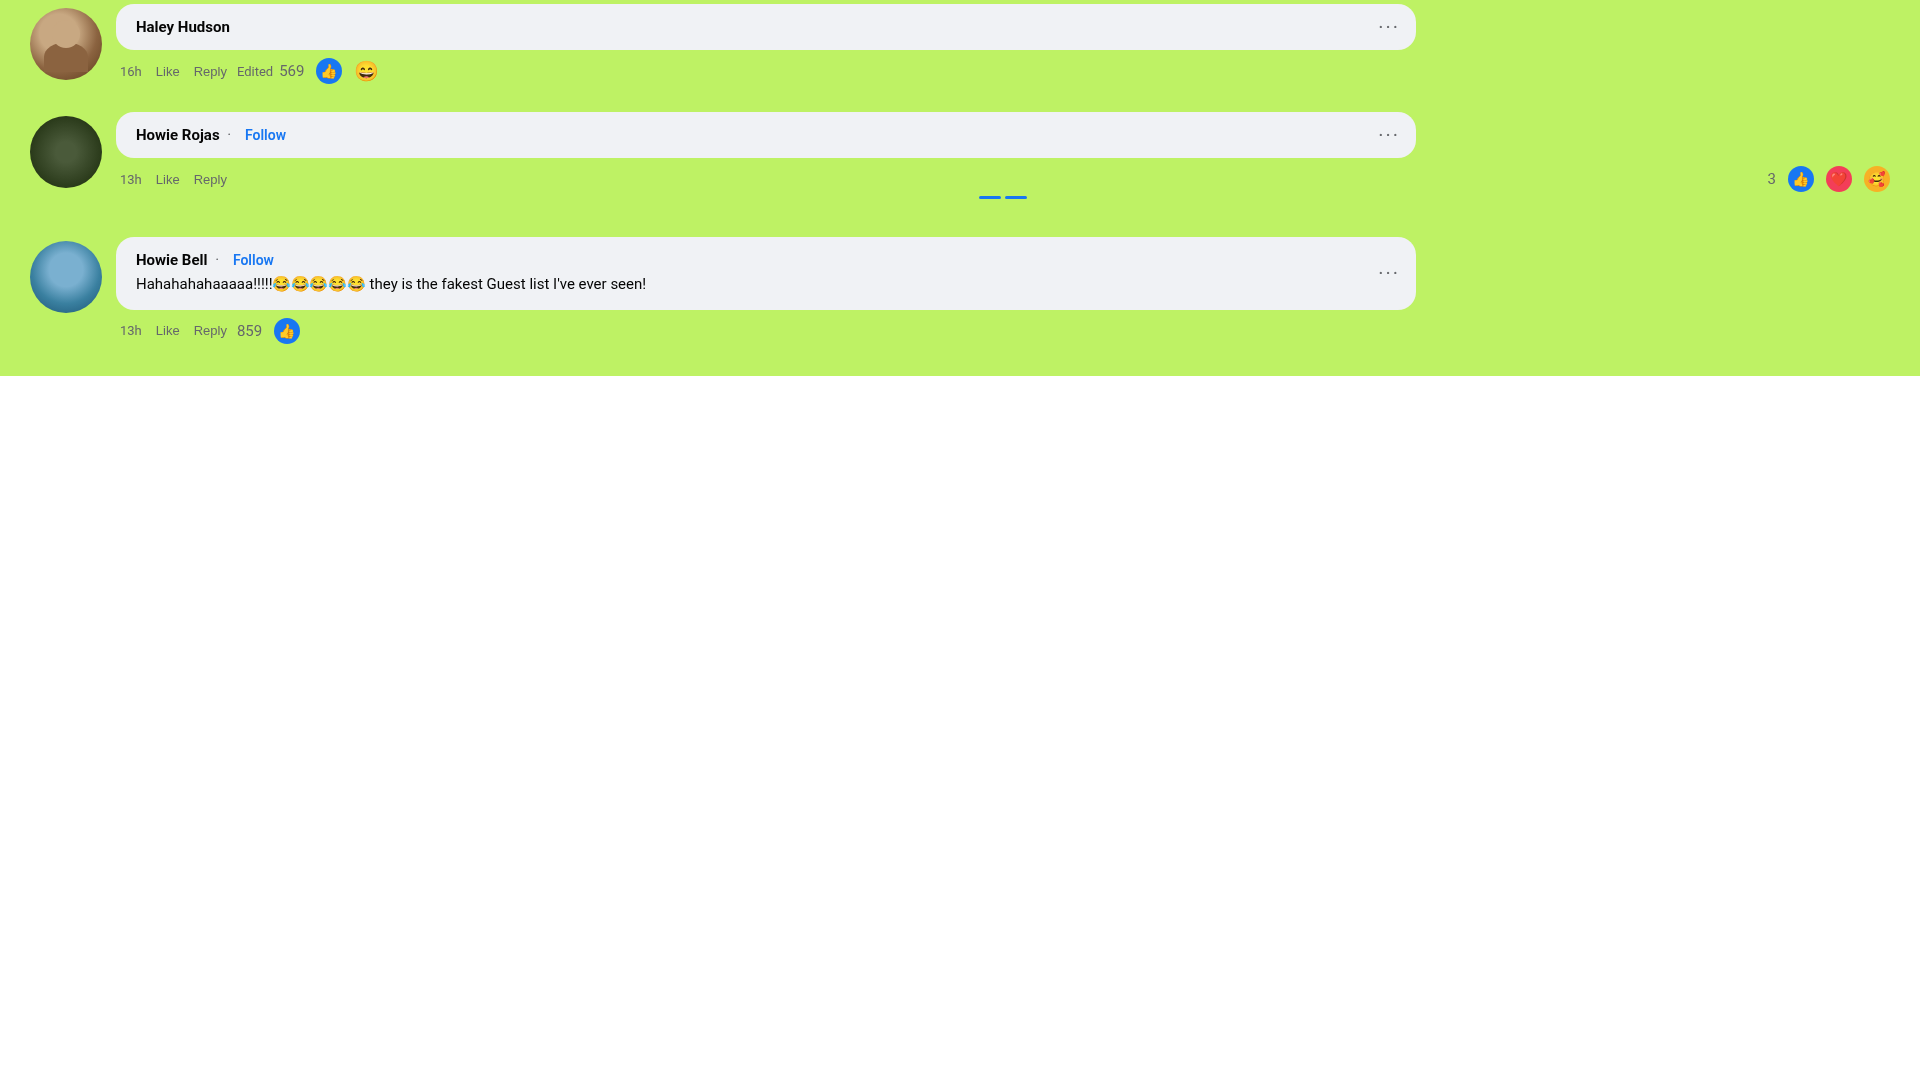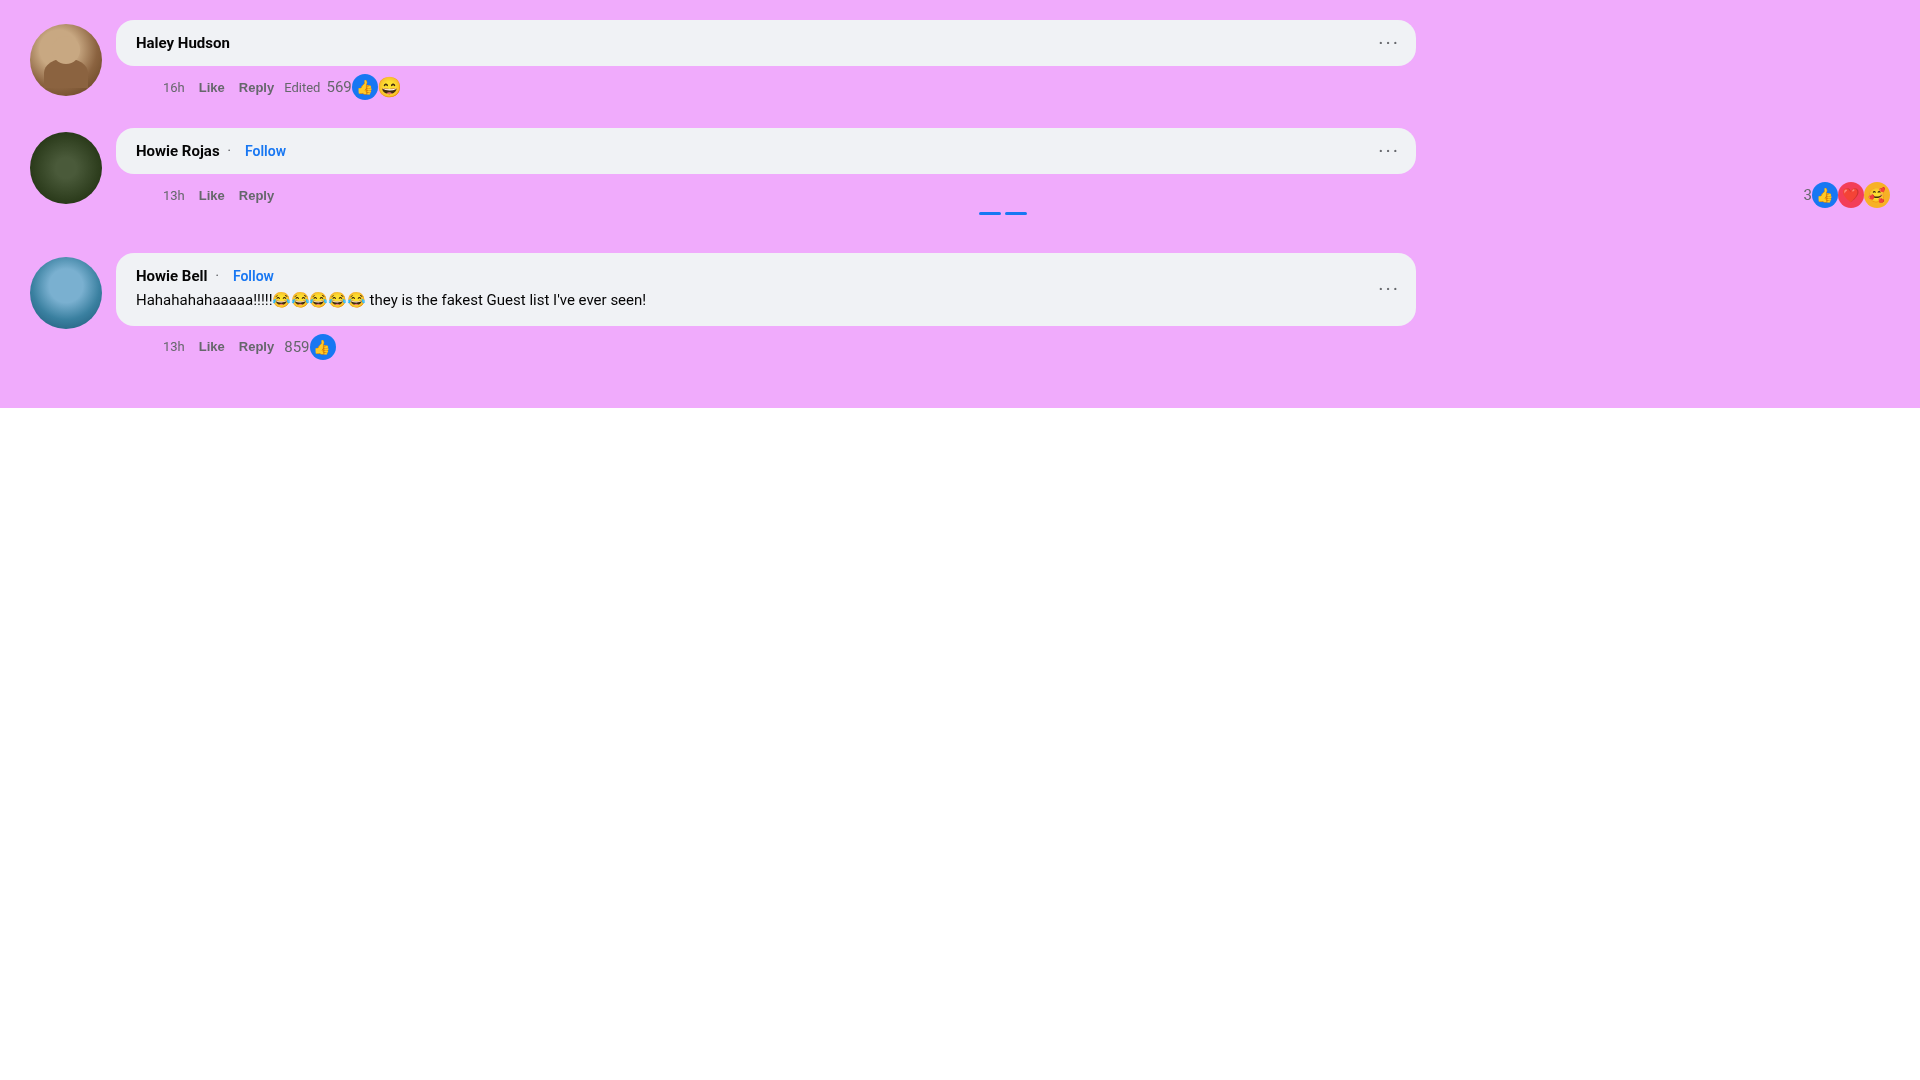--- a/index.html
+++ b/index.html
@@ -5,22 +5,22 @@
     * { box-sizing: border-box; margin: 0; padding: 0; }
     body {
       background: #ffffff;
       font-family: -apple-system, BlinkMacSystemFont, 'Segoe UI', Roboto, Helvetica, Arial, sans-serif;
       font-size: 15px;
       color: #050505;
     }
 
     .comments-container {
       max-width: 1920px;
-      padding: 20px 30px;
-      background: #f0abfc;
+      padding: 4px 30px;
+      background: #bef264;
     }
 
     .comment-thread {
       display: flex;
       align-items: flex-start;
       margin-bottom: 28px;
       position: relative;
     }
 
     .avatar {
@@ -121,49 +121,48 @@
       cursor: pointer;
       letter-spacing: 2px;
     }
 
     .comment-actions {
       display: flex;
       align-items: center;
       margin-top: 8px;
       padding-left: 4px;
       gap: 6px;
-      margin-left: 43px;
     }
 
     .comment-time {
       color: #65676b;
       font-size: 13px;
       margin-right: 4px;
     }
 
     .action-btn {
       color: #65676b;
-      font-weight: 700;
+      font-weight: 400;
       font-size: 13px;
       cursor: pointer;
       padding: 4px 4px;
       border-radius: 4px;
       background: none;
       border: none;
     }
 
     .edited-label {
       color: #65676b;
       font-size: 13px;
     }
 
     .reaction-summary {
       display: flex;
       align-items: center;
-      gap: 0;
+      gap: 12px;
       font-size: 15px;
       color: #65676b;
     }
 
     .reaction-count {
       font-size: 15px;
       color: #65676b;
     }
 
     .reaction-emoji {

